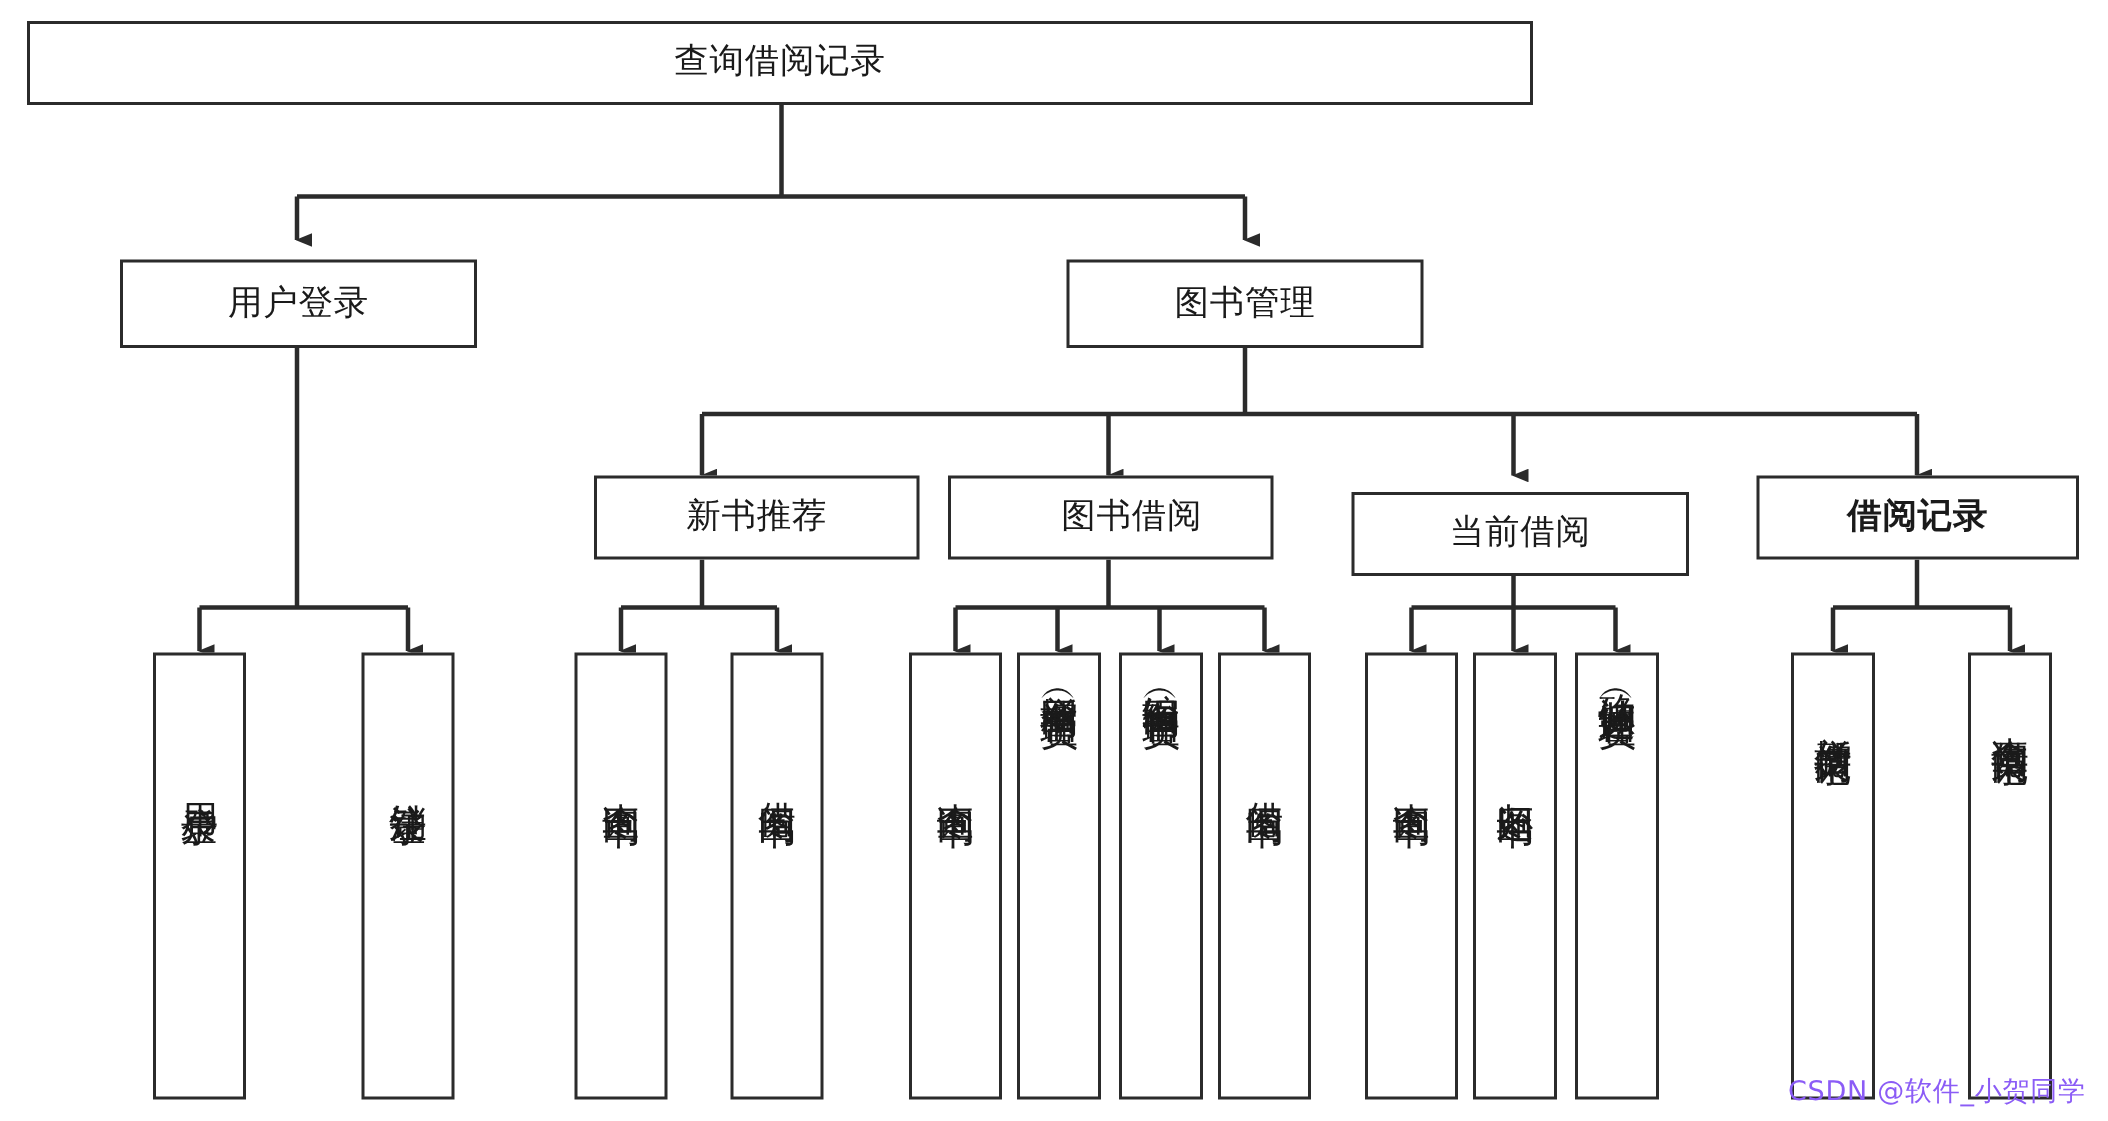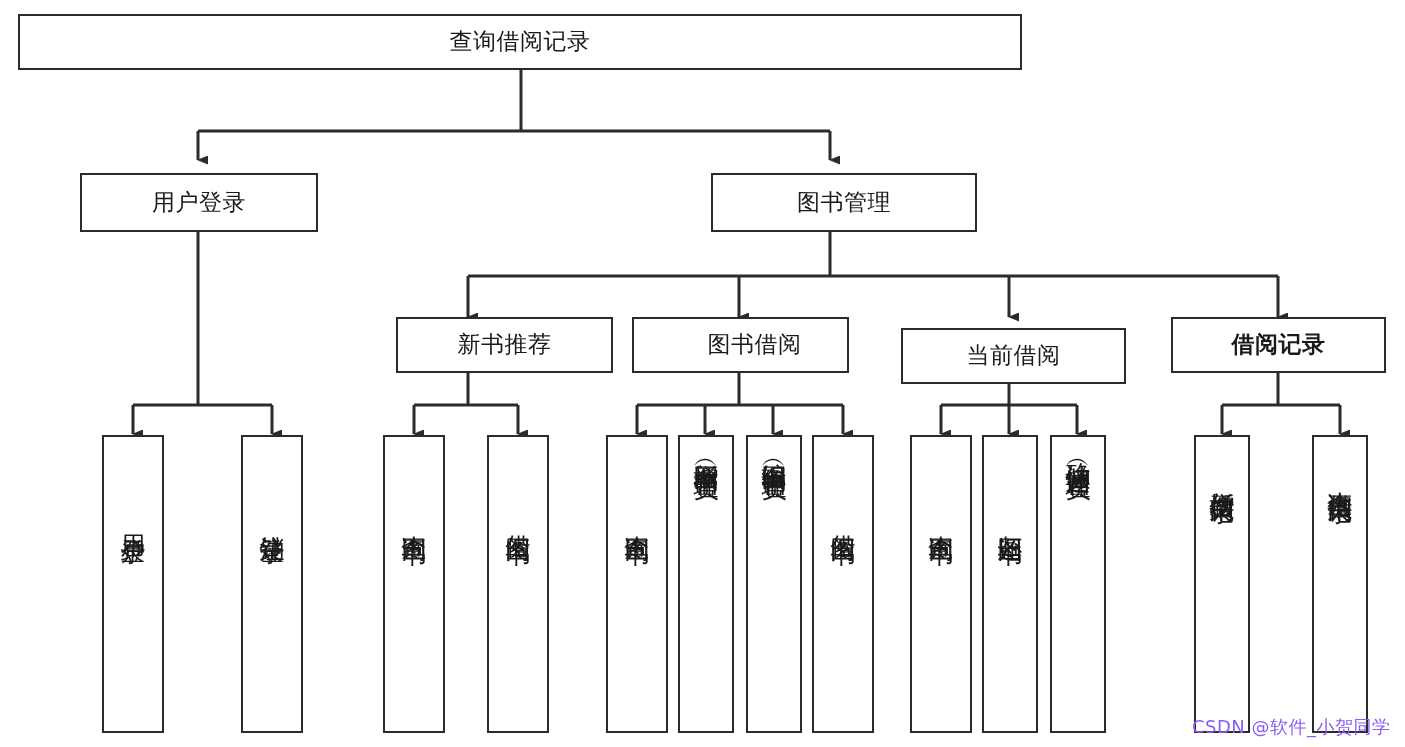--- a/index.html
+++ b/index.html
@@ -133,21 +133,21 @@
   </svg>
 
   <div class="node root horiz" style="left:18px; top:14px; width:1004px; height:56px;">
     <span class="node-label">查询借阅记录</span>
   </div>
 
   <div class="node horiz" style="left:80px; top:173px; width:238px; height:59px;">
     <span class="node-label">用户登录</span>
   </div>
 
-  <div class="node horiz" style="left:711px; top:173px; width:266px; height:59px;">
+  <div class="node horiz" style="left:711px; top:173px; width:238px; height:59px;">
     <span class="node-label">图书管理</span>
   </div>
 
   <div class="node horiz" style="left:360px; top:317px; width:217px; height:56px;margin-left:36px;">
     <span class="node-label">新书推荐</span>
   </div>
 
   <div class="node horiz" style="left:632px; top:317px; width:217px; height:56px;padding-left:28px;">
     <span class="node-label">图书借阅</span>
   </div>

